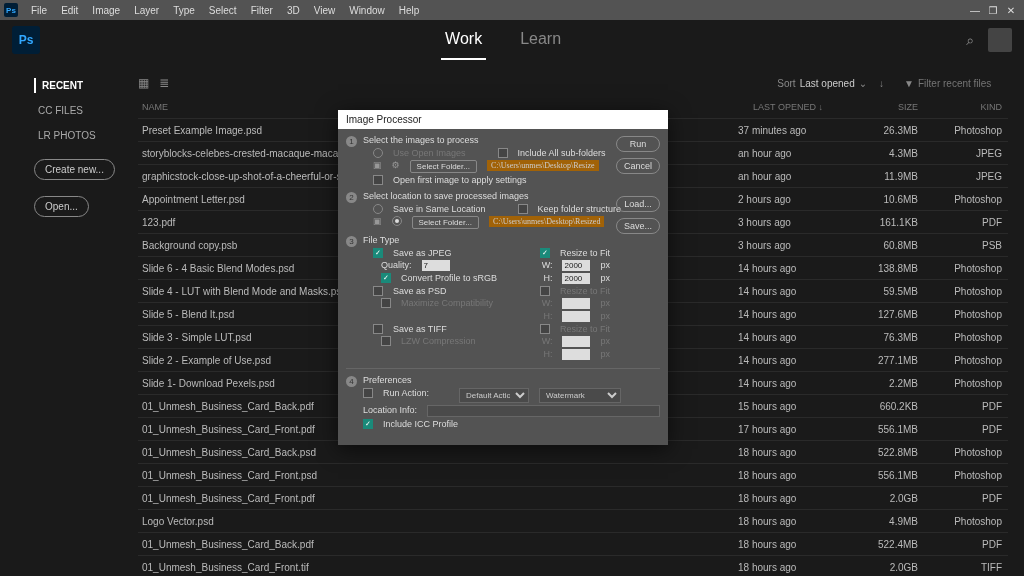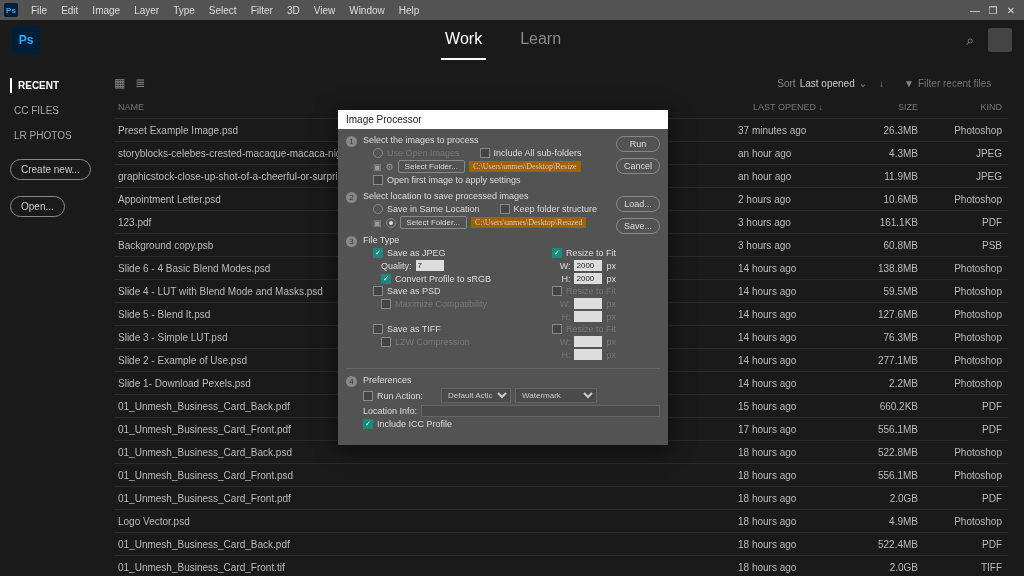--- a/index.html
+++ b/index.html
@@ -19,21 +19,21 @@
 .header .tab { color: #888; padding: 10px 4px; cursor: pointer; font-size: 16px; }
 .header .tab.active { color: #fff; border-bottom: 2px solid #fff; }
 .header .right { display: flex; align-items: center; gap: 14px; }
 .header .search-ic { color: #888; font-size: 14px; cursor: pointer; }
 .header .avatar { width: 24px; height: 24px; background: #444; border-radius: 2px; }
 
 
 .content { display: flex; height: calc(100% - 60px); }
 
 
-.sidebar { width: 110px; padding: 18px 10px; display: flex; flex-direction: column; gap: 10px; }
+.sidebar { width: 110px; padding: 18px 10px; display: flex; flex-direction: column; gap: 10px; margin-left: 24px; }
 .sidebar .nav-item { color: #aaa; font-size: 10px; padding: 2px 4px; cursor: pointer; }
 .sidebar .nav-item.active { color: #fff; font-weight: bold; border-left: 2px solid #fff; padding-left: 6px; }
 .sidebar .btn-pill { border: 1px solid #888; border-radius: 12px; padding: 4px 10px; color: #ccc; font-size: 10px; cursor: pointer; background: transparent; margin-top: 6px; width: fit-content; }
 
 
 .filearea { flex: 1; padding: 12px 16px 0 4px; display: flex; flex-direction: column; overflow: hidden; }
 .toolbar { display: flex; align-items: center; font-size: 10px; color: #888; padding: 4px 0 10px; }
 .toolbar .view-ic { margin-right: 10px; cursor: pointer; color: #888; font-size: 12px; }
 .toolbar .spacer { flex: 1; }
 .toolbar .sort-label { margin-right: 4px; }
@@ -57,21 +57,21 @@
 .file-row .col-kind { width: 90px; text-align: right; padding-right: 6px; }
 
 
 .dialog-wrap { position: absolute; top: 110px; left: 338px; width: 330px; background: #535353; color: #ddd; font-size: 9px; box-shadow: 0 4px 20px rgba(0,0,0,0.6); }
 .dialog-title { background: #fff; color: #222; padding: 4px 8px; font-size: 10px; }
 .dialog-body { padding: 6px 8px 10px; }
 .section { display: flex; gap: 6px; margin-bottom: 4px; align-items: flex-start; }
 .section .num { width: 11px; height: 11px; border-radius: 50%; background: #888; color: #333; font-size: 8px; display: flex; align-items: center; justify-content: center; flex-shrink: 0; margin-top: 1px; }
 .section .sec-content { flex: 1; }
 .section .sec-title { font-size: 9px; margin-bottom: 3px; }
-.row { display: flex; align-items: center; gap: 4px; margin: 2px 0 2px 10px; font-size: 9px; }
+.row { display: flex; align-items: flex-start; gap: 10px; margin: 2px 0 2px 10px; font-size: 9px; }
 .row.sub { margin-left: 18px; }
 .dialog-body .btn-small { background: transparent; border: 1px solid #888; color: #ddd; font-size: 8px; padding: 1px 6px; border-radius: 2px; cursor: pointer; }
 .path { background: #a16207; padding: 1px 4px; font-size: 8px; color: #ccc; font-family: Liberation Serif, serif; }
 .chk { width: 10px; height: 10px; border: 1px solid #888; display: inline-flex; align-items: center; justify-content: center; font-size: 7px; cursor: pointer; background: #444; }
 .chk.on::after { content: "✓"; color: #fff; }
 .chk.teal.on { background: #1a8a7a; border-color: #1a8a7a; }
 .radio { width: 10px; height: 10px; border: 1px solid #888; border-radius: 50%; display: inline-block; cursor: pointer; position: relative; }
 .radio.on::after { content: ""; position: absolute; top: 2px; left: 2px; width: 4px; height: 4px; background: #ddd; border-radius: 50%; }
 .num-input { width: 28px; background: #ddd; color: #222; border: none; font-size: 8px; padding: 1px 2px; }
 .disabled { color: #777; }

